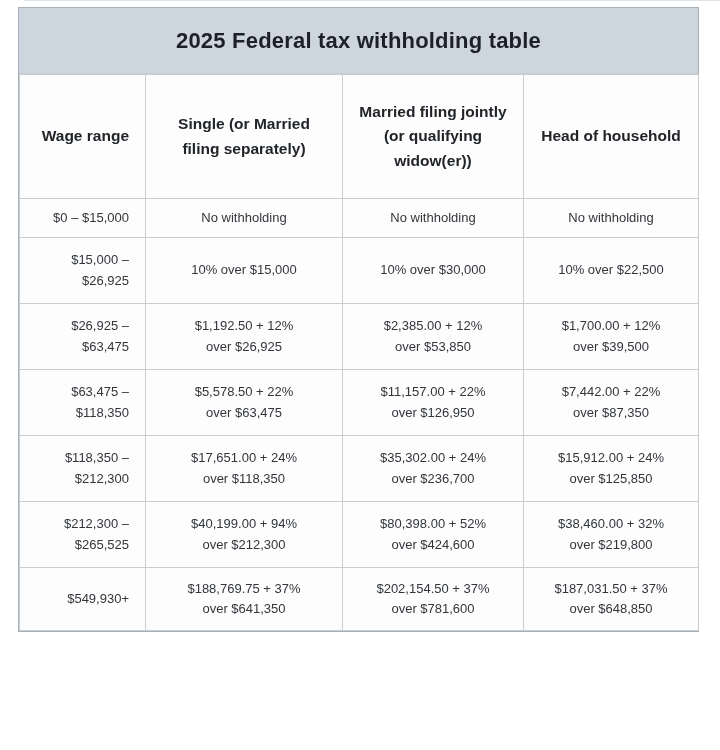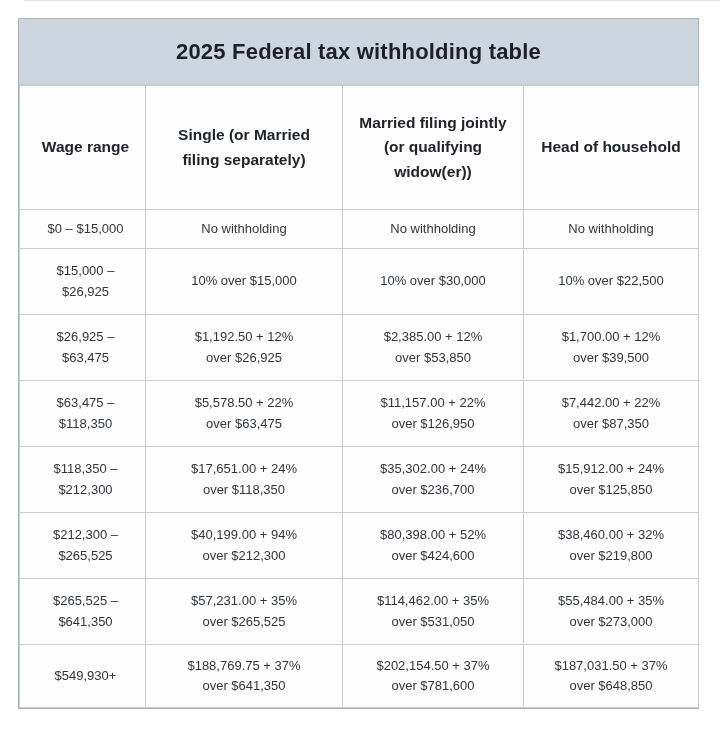--- a/index.html
+++ b/index.html
@@ -19,21 +19,21 @@
     position: absolute;
     top: 0;
     left: 24px;
     width: 696px;
     height: 1px;
     background: #e0e3e5;
   }
   .tax-table {
     position: absolute;
     left: 18px;
-    top: 18px;
+    top: 7px;
     width: 681px;
     border: 1px solid var(--outer-border, #a9b1b8);
     background: #fdfdfd;
     box-sizing: border-box;
   }
   .title-bar {
     height: 65px;
     background: var(--header-bg, #cdd6de);
     display: flex;
     align-items: center;
@@ -70,23 +70,23 @@
     color: var(--head-text, #212529);
     line-height: 1.55;
   }
   .grid td {
     font-size: 13px;
     font-weight: normal;
     color: var(--body-text, #32363b);
     line-height: 1.55;
   }
   .grid th.col-wage, .grid td.col-wage {
-    text-align: center;
+    text-align: right;
     padding-left: 12px;
-    padding-right: 6px;
+    padding-right: 16px;
   }
   .grid tbody tr        { height: 66px; }
   .grid tbody tr.row-first { height: 39px; }
   .grid tbody tr.row-last  { height: 63px; }
 </style>
 </head>
 <body>
 
 <div class="page">
   <div class="top-hairline"></div>
@@ -161,30 +161,20 @@
         <tr>
           <td class="col-wage">$212,300 –
 $265,525</td>
           <td>$40,199.00 + 94%
 over $212,300</td>
           <td>$80,398.00 + 52%
 over $424,600</td>
           <td>$38,460.00 + 32%
 over $219,800</td>
         </tr>
-        <tr>
-          <td class="col-wage">$265,525 –
-$641,350</td>
-          <td>$57,231.00 + 35%
-over $265,525</td>
-          <td>$114,462.00 + 35%
-over $531,050</td>
-          <td>$55,484.00 + 35%
-over $273,000</td>
-        </tr>
         <tr class="row-last">
           <td class="col-wage">$549,930+</td>
           <td>$188,769.75 + 37%
 over $641,350</td>
           <td>$202,154.50 + 37%
 over $781,600</td>
           <td>$187,031.50 + 37%
 over $648,850</td>
         </tr>
       </tbody>

